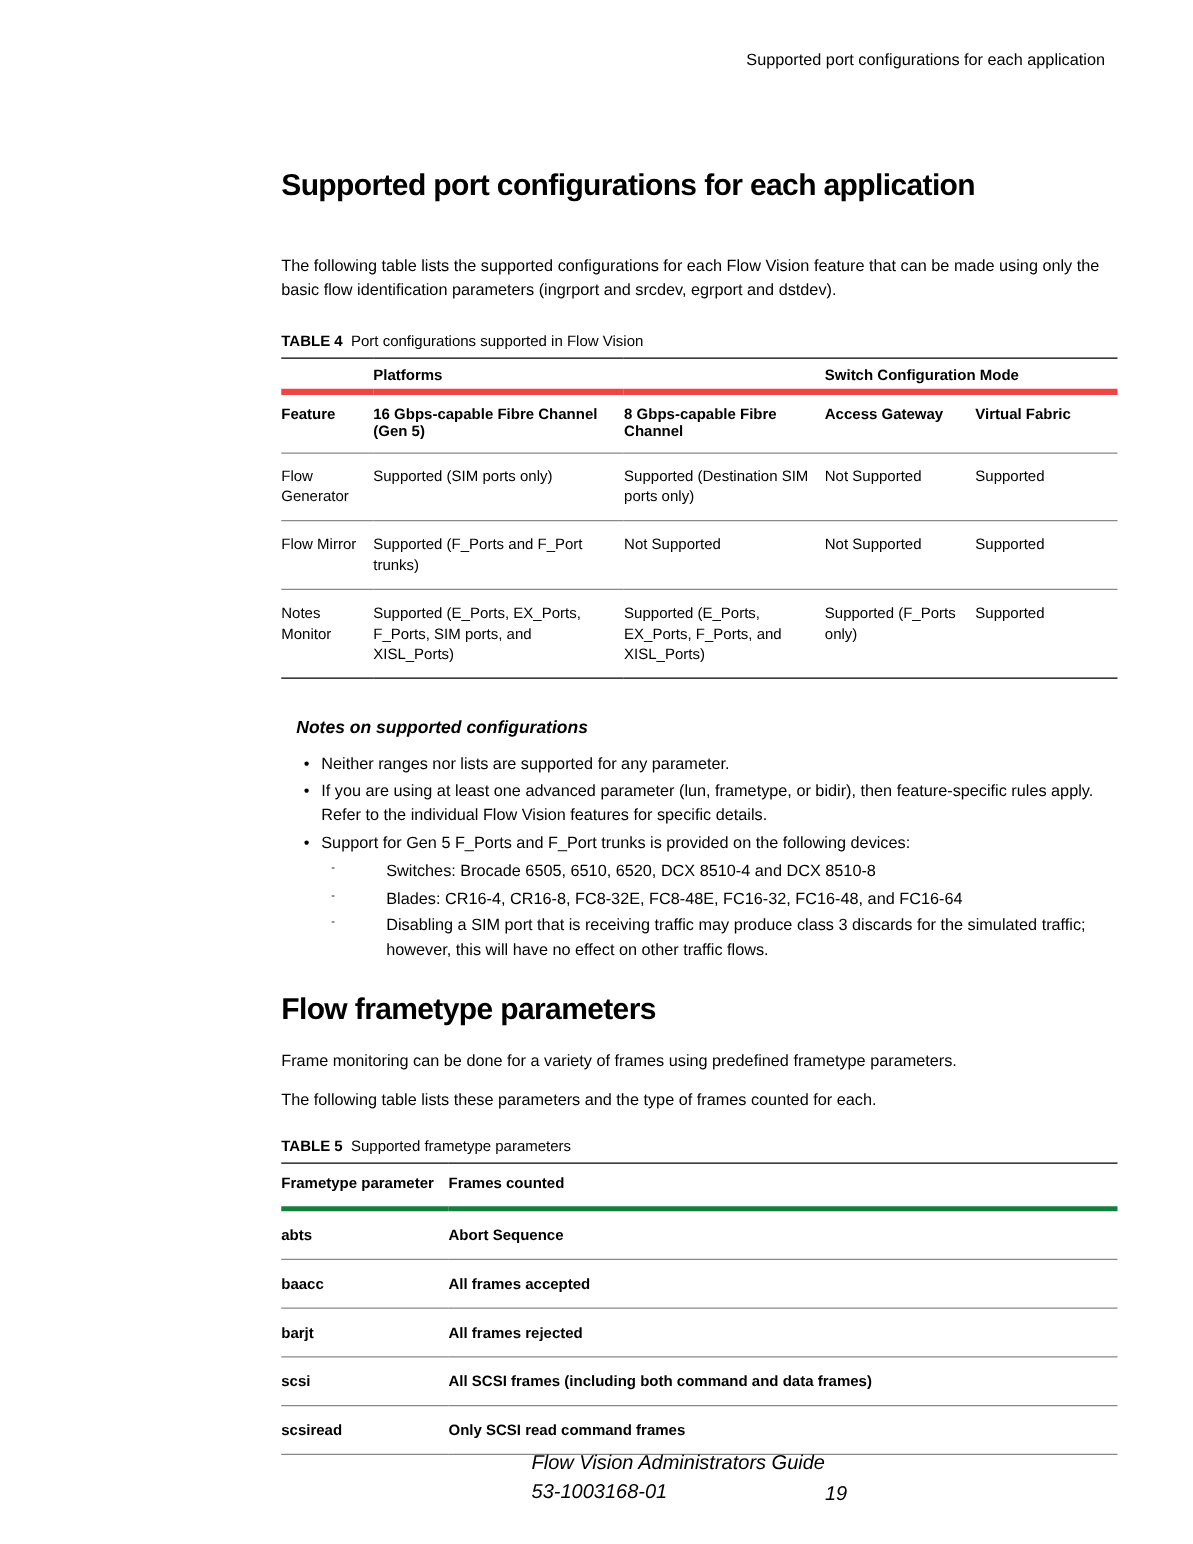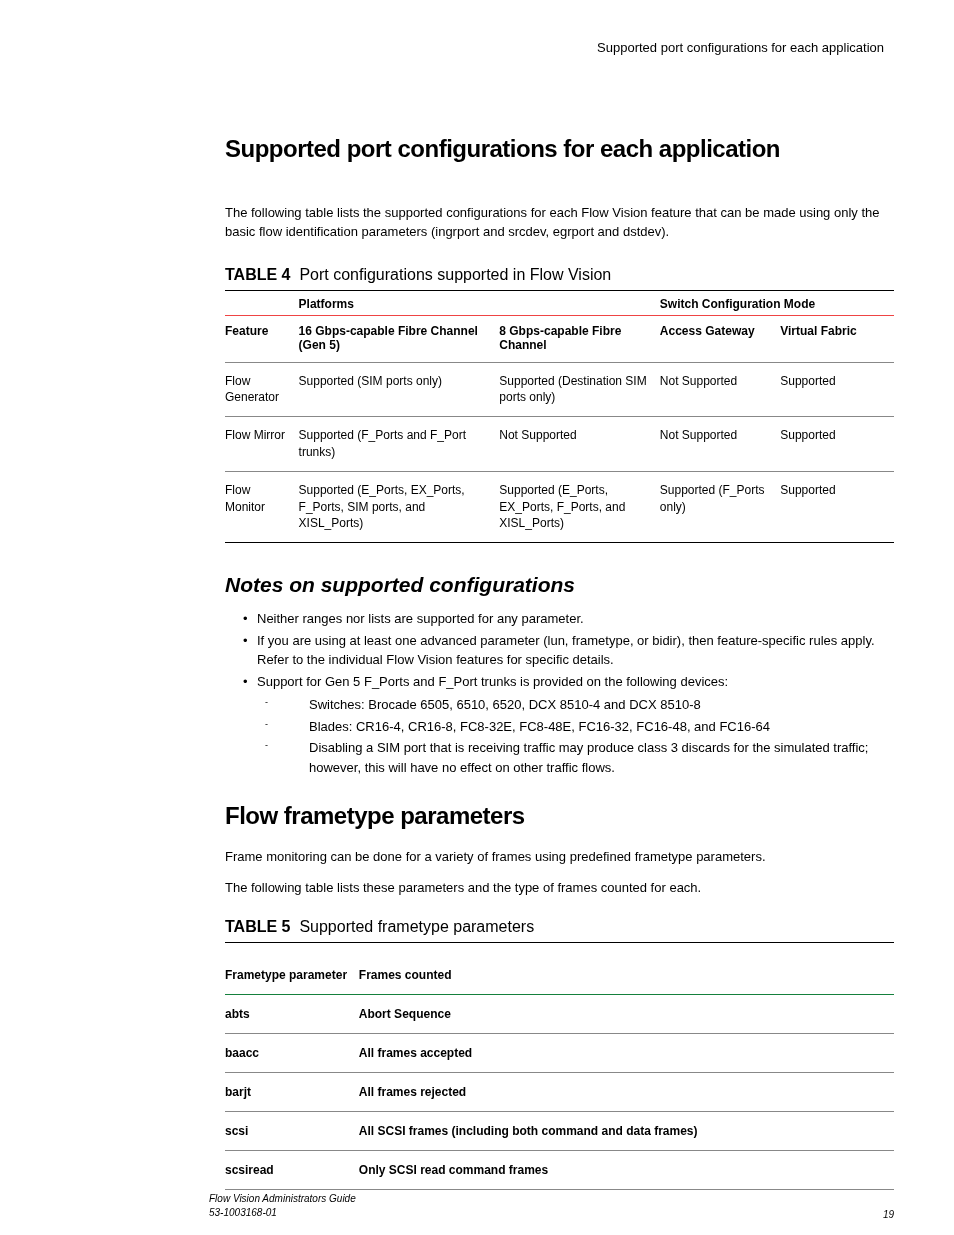--- a/index.html
+++ b/index.html
@@ -27,52 +27,53 @@
       font-family: Arial, Helvetica, sans-serif;
       font-weight: bold;
       font-size: 24px;
       margin-bottom: 18px;
       letter-spacing: -0.5px;
     }
     h2 {
       font-family: Arial, Helvetica, sans-serif;
       font-weight: bold;
       font-style: italic;
-      font-size: 21px;
+      font-size: 14px;
       margin-top: 30px;
       margin-bottom: 12px;
+      margin-left: 12px;
     }
     .intro-text {
       font-size: 13px;
       line-height: 1.45;
       margin-bottom: 24px;
       margin-top: 41px;
     }
     .table-label {
-      font-size: 16px;
+      font-size: 12px;
       margin-bottom: 6px;
     }
     .table-label strong {
       font-weight: bold;
     }
     table.data-table {
       width: 100%;
       border-collapse: collapse;
       font-size: 12px;
       margin-bottom: 8px;
     }
     table.data-table th {
       text-align: left;
       font-weight: bold;
       padding: 6px 8px 6px 0;
       vertical-align: top;
       border-top: 1.5px solid #000;
     }
     table.data-table th.sub-header {
-      border-top: 1px solid #ef4444;
+      border-top: 5px solid #ef4444;
       border-bottom: 1px solid #888;
       padding-top: 8px;
       padding-bottom: 10px;
     }
     table.data-table th.group-header {
       border-bottom: none;
       padding-bottom: 4px;
     }
     table.data-table td {
       padding: 10px 8px 10px 0;
@@ -131,43 +132,43 @@
       margin-bottom: 12px;
     }
     table.simple-table {
       width: 100%;
       border-collapse: collapse;
       font-size: 12px;
     }
     table.simple-table th {
       text-align: left;
       font-weight: bold;
-      padding: 25px 8px 12px 0;
+      padding: 8px 8px 12px 0;
       vertical-align: top;
       border-top: 1.5px solid #000;
-      border-bottom: 1px solid #15803d;
+      border-bottom: 4px solid #15803d;
     }
     table.simple-table td {
       padding: 12px 8px 12px 0;
       vertical-align: top;
       border-bottom: 1px solid #888;
       font-weight: bold;
     }
     .simple-col1 { width: 20%; }
     .simple-col2 { width: 80%; }
     .footer {
       position: absolute;
       bottom: 30px;
       left: 209px;
       right: 60px;
       display: flex;
-      justify-content: space-between;
+      justify-content: center;
       align-items: flex-end;
       font-style: italic;
-      font-size: 10px;
+      font-size: 16px;
     }
     .footer-left {
       line-height: 1.4;
     }
     .footer-right {
       font-style: italic;
     }
   </style>
 </head>
 <body>
@@ -206,21 +207,21 @@
       <td>Supported</td>
     </tr>
     <tr>
       <td>Flow Mirror</td>
       <td>Supported (F_Ports and F_Port trunks)</td>
       <td>Not Supported</td>
       <td>Not Supported</td>
       <td>Supported</td>
     </tr>
     <tr>
-      <td>Flow Monitor</td>
+      <td>Notes Monitor</td>
       <td>Supported (E_Ports, EX_Ports, F_Ports, SIM ports, and XISL_Ports)</td>
       <td>Supported (E_Ports, EX_Ports, F_Ports, and XISL_Ports)</td>
       <td>Supported (F_Ports only)</td>
       <td>Supported</td>
     </tr>
   </tbody>
 </table>
 
 <h2>Notes on supported configurations</h2>
 

